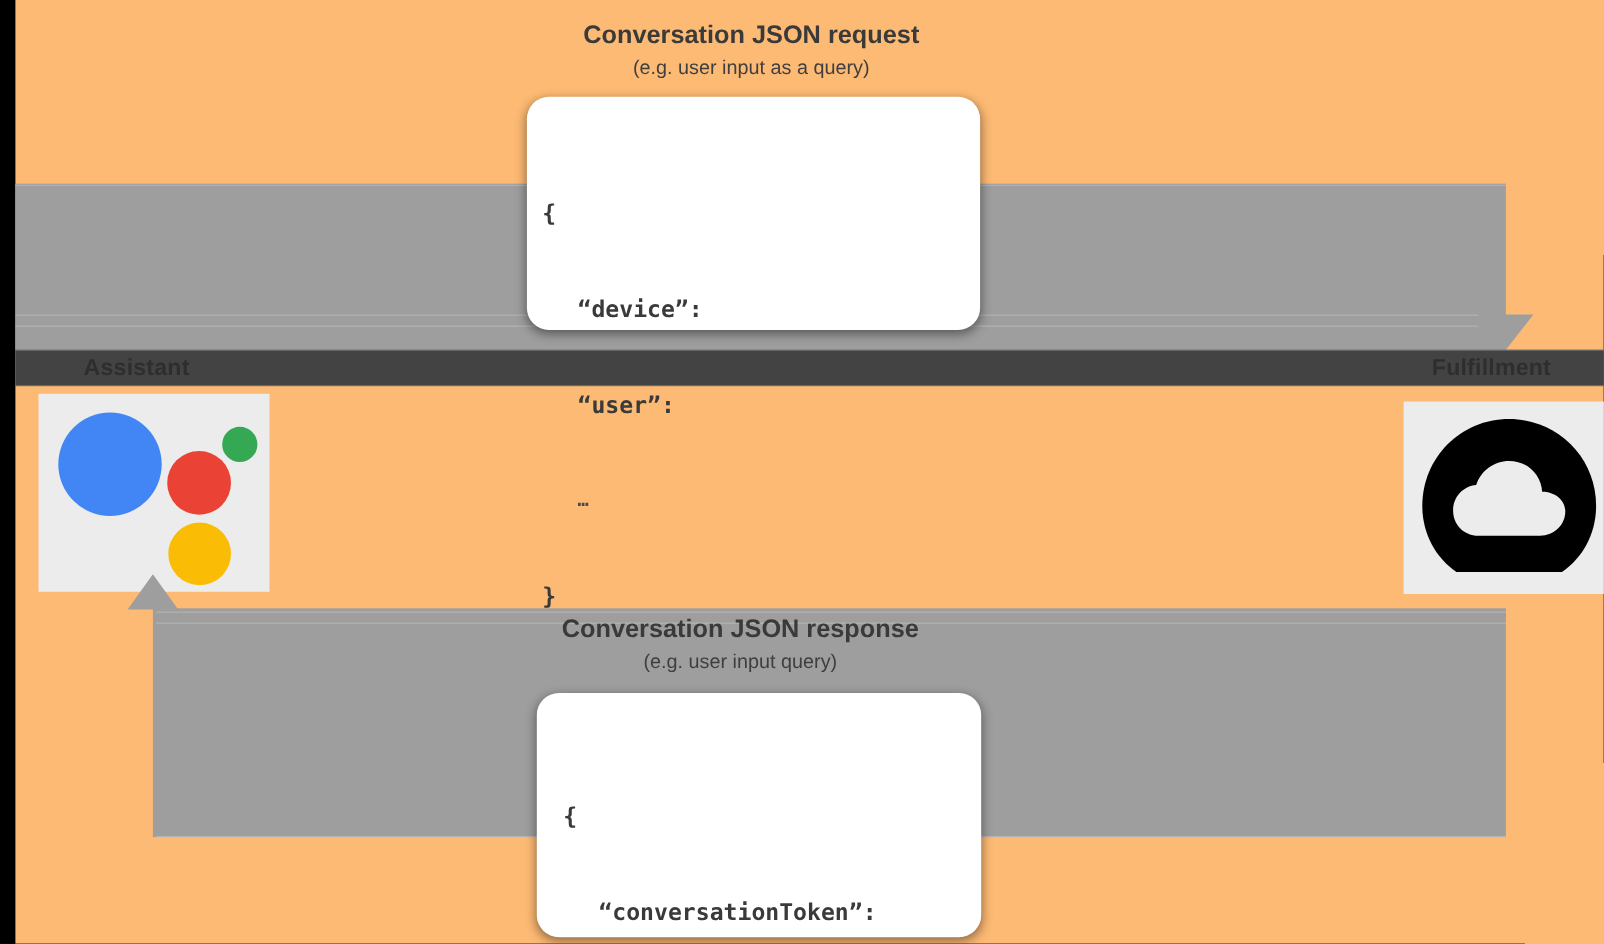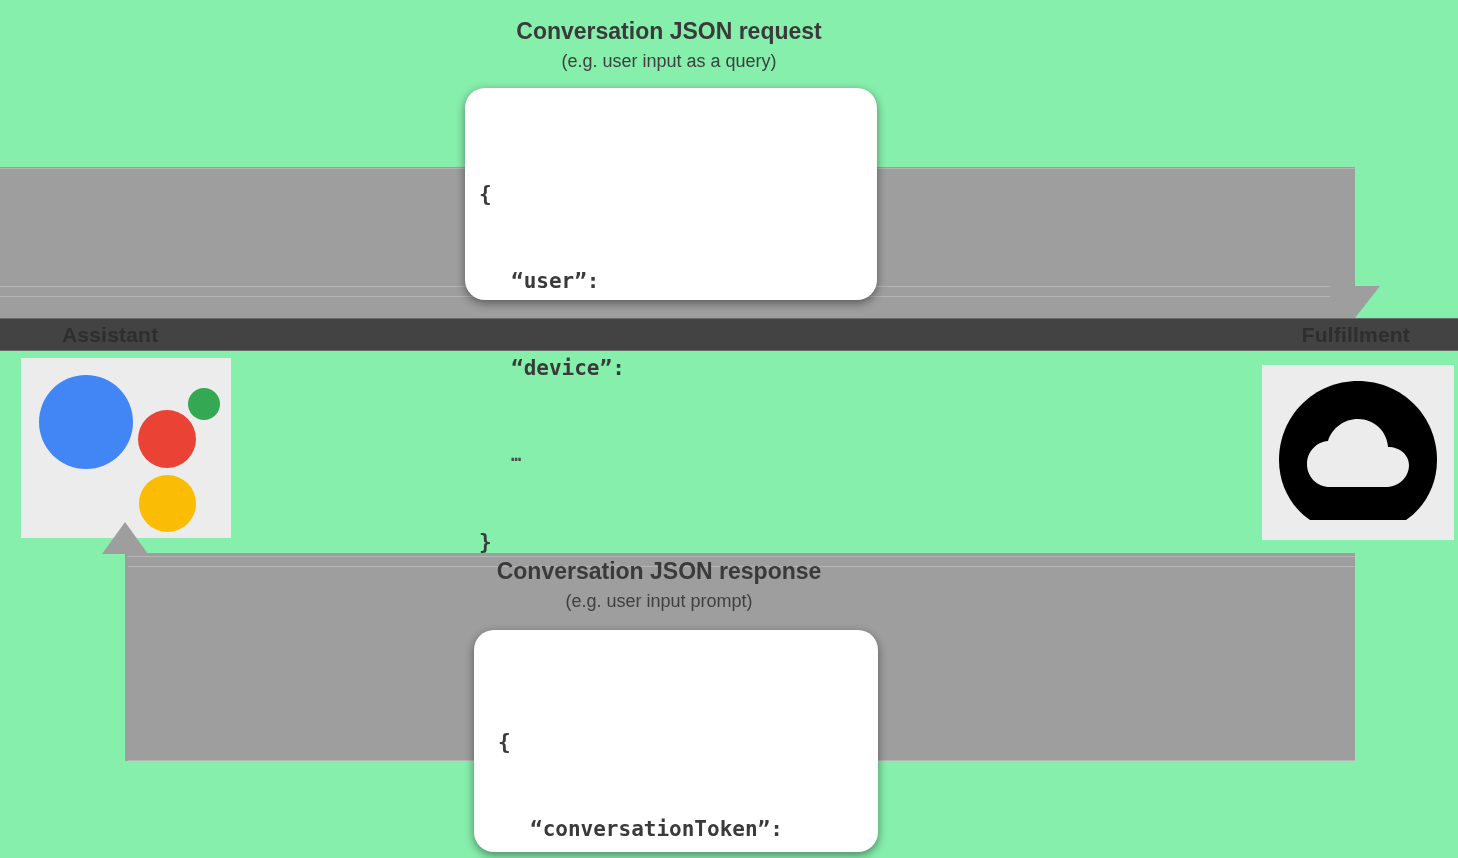--- a/index.html
+++ b/index.html
@@ -11,21 +11,22 @@
     width: 1458px;
     height: 858px;
     position: relative;
     overflow: hidden;
     font-family: "Liberation Sans", sans-serif;
   }
 
   .stage {
     position: absolute;
     inset: 0;
-    background: #86efac;
+    background: #fdba74;
+    margin-left: 14px;
   }
 
   
   .arrow-band {
     position: absolute;
     background: #9e9e9e;
   }
   #arrow-request-band {
     left: 0px;
     top: 167px;
@@ -206,22 +207,22 @@
   <div class="hairline" style="left:0px;  top:296px; width:1330px;"></div>
 
   <div class="flow-caption" id="caption-request">
     <span class="caption-title">Conversation JSON request</span>
     <span class="caption-sub">(e.g. user input as a query)</span>
   </div>
 
   <div class="json-card" id="json-card-request">
     <div class="json-body">
       <span class="json-line">{</span>
+      <span class="json-line indent">“device”:</span>
       <span class="json-line indent">“user”:</span>
-      <span class="json-line indent">“device”:</span>
       <span class="json-line indent ellipsis">…</span>
       <span class="json-line">}</span>
     </div>
   </div>
 
   <div id="middle-lane"></div>
   <div id="middle-lane-rule-top"></div>
   <div id="middle-lane-rule-bottom"></div>
 
   <div class="lane-label" id="label-assistant">Assistant</div>
@@ -244,21 +245,21 @@
   </div>
 
   <div class="arrow-band" id="arrow-response-band"></div>
   <div class="arrow-head" id="arrow-head-up"></div>
   <div class="hairline" style="left:128px; top:556px; width:1227px;"></div>
   <div class="hairline" style="left:128px; top:566px; width:1227px;"></div>
   <div class="hairline" style="left:128px; top:760px; width:1227px;"></div>
 
   <div class="flow-caption" id="caption-response">
     <span class="caption-title">Conversation JSON response</span>
-    <span class="caption-sub">(e.g. user input prompt)</span>
+    <span class="caption-sub">(e.g. user input query)</span>
   </div>
 
   <div class="json-card" id="json-card-response">
     <div class="json-body">
       <span class="json-line">{</span>
       <span class="json-line indent">“conversationToken”:</span>
       
       
       
     </div>

